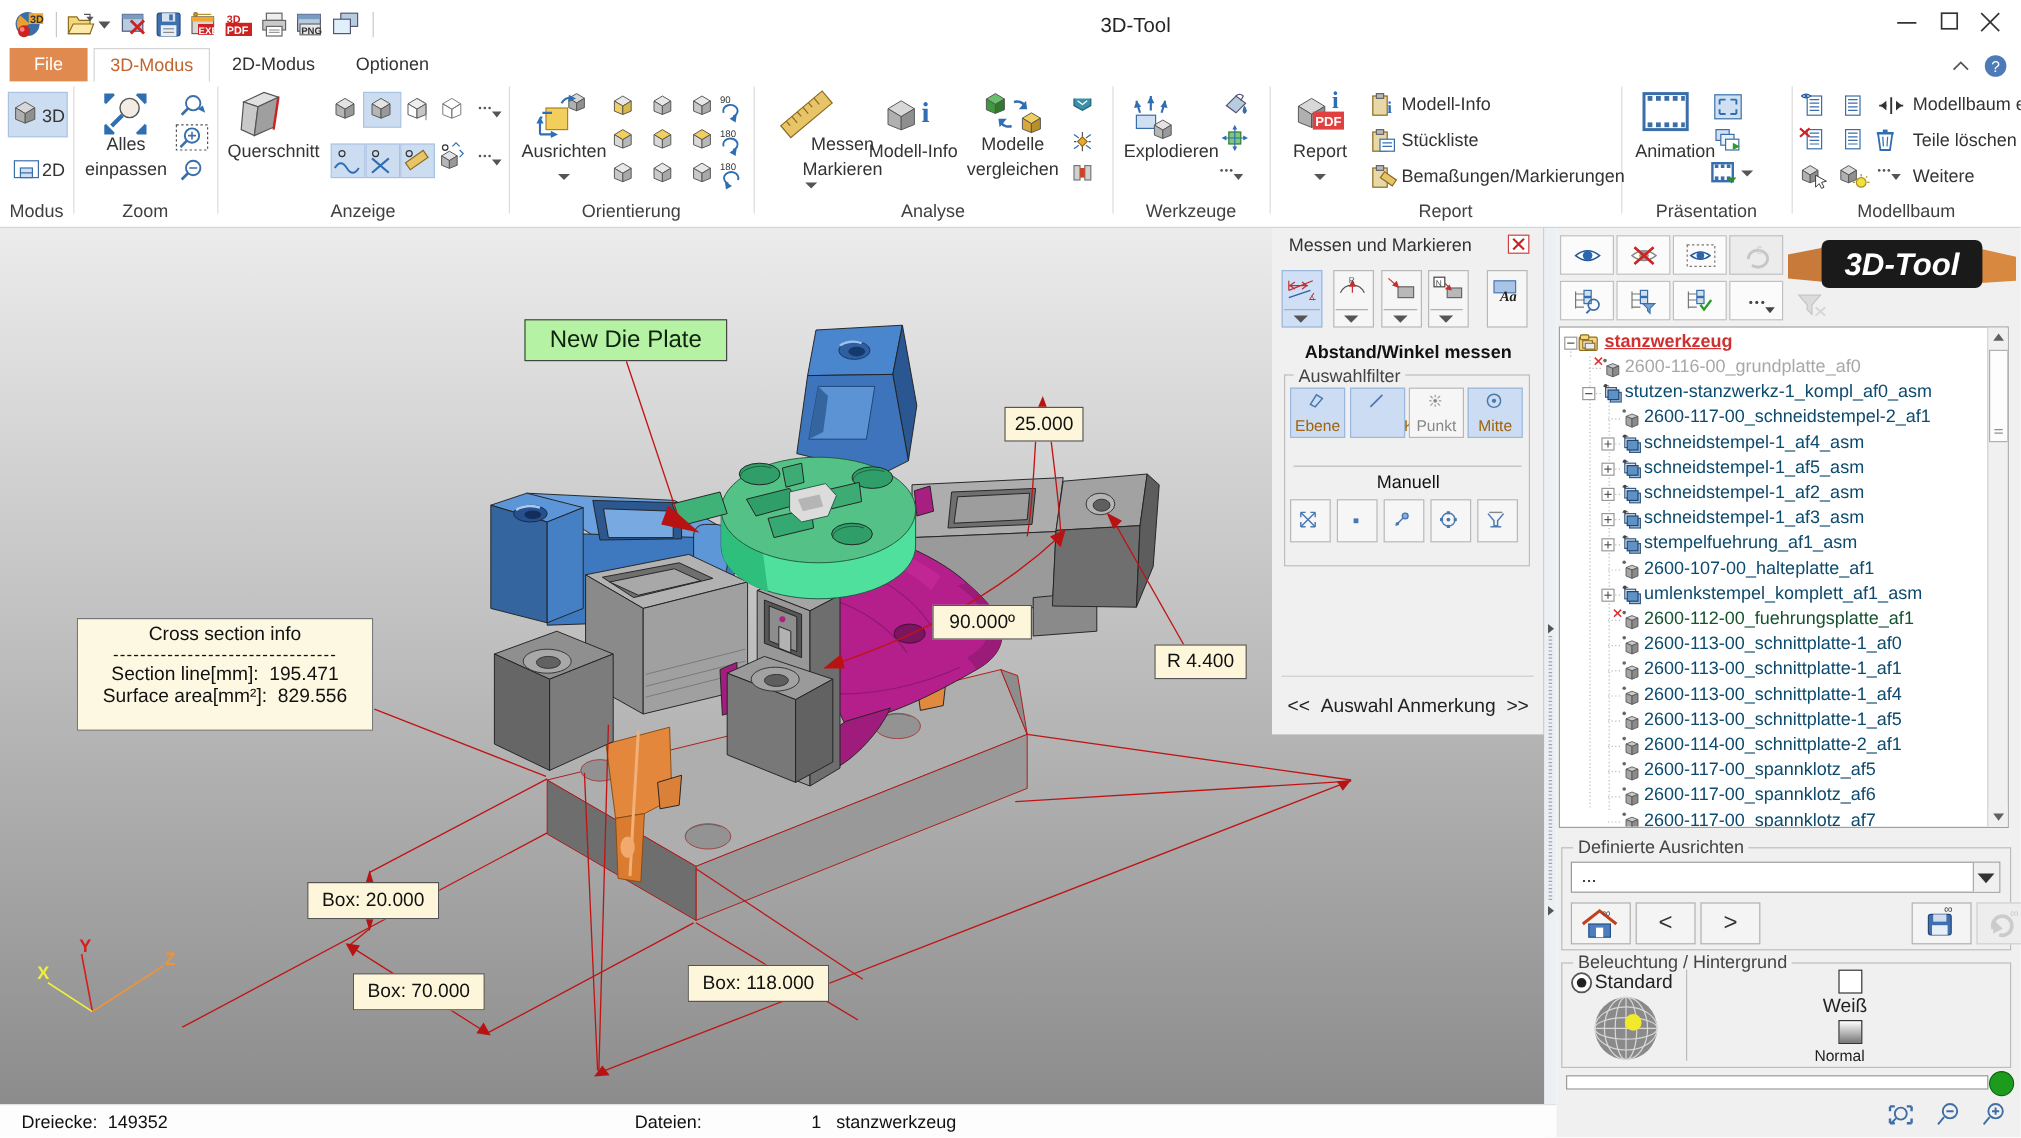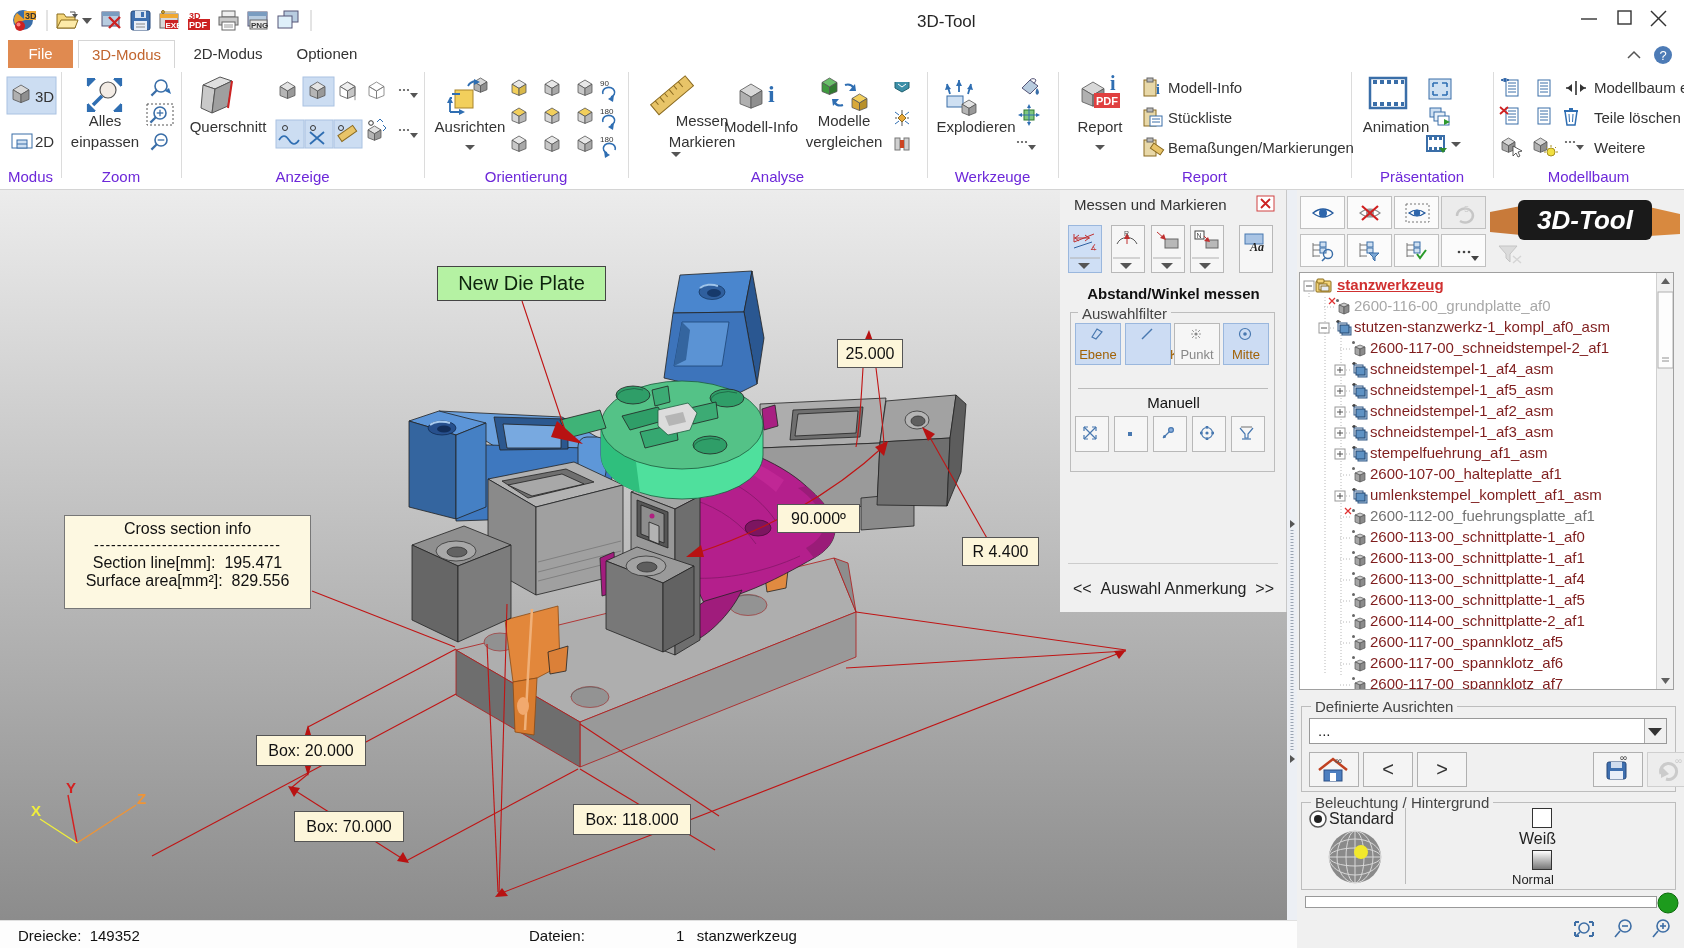--- a/index.html
+++ b/index.html
@@ -10,41 +10,41 @@
 #titlebar { position:absolute; left:0; top:0; width:1684px; height:40px; background:#fff; }
 #ttl { position:absolute; left:917px; top:12px; font-size:17px; color:#262626; }
 
 #tabrow { position:absolute; left:0; top:40px; width:1684px; height:28px; background:#fff; }
 #tab-file { position:absolute; left:8px; top:0px; width:65px; height:28px; background:#e08a50; color:#fff; font-size:15px; text-align:center; line-height:28px; }
 .tab { position:absolute; top:0; height:28px; font-size:15px; color:#333; text-align:center; line-height:28px; white-space:nowrap; }
 #tab-3d { left:78px; width:97px; background:#fff; border:1px solid #d5d5d5; border-bottom:none; color:#c1652f; height:29px; }
 
 #ribbon { position:absolute; left:0; top:68px; width:1684px; height:122px; background:#fff; border-bottom:1px solid #d4d4d4; }
 .gsep { position:absolute; top:4px; height:106px; width:1px; background:#dcdcdc; }
-.glabel { position:absolute; top:100px; font-size:15px; color:#6d28d9; text-align:center; }
+.glabel { position:absolute; top:100px; font-size:15px; color:#404040; text-align:center; }
 .smalltxt { font-size:15px; color:#333; white-space:nowrap; }
 
 #viewport { position:absolute; left:0; top:190px; width:1287px; height:730px; background:linear-gradient(#ececec, #8c8c8c); overflow:hidden; }
 .callout { position:absolute; background:#fdf6da; border:1px solid #555; font-size:16px; color:#111; text-align:center; }
 #ndp { position:absolute; left:437px; top:76px; width:169px; height:35px; background:#b5f2a3; border:1px solid #444; font-size:20px; text-align:center; line-height:33px; color:#0d230d; }
 #csinfo { position:absolute; left:64px; top:325px; width:247px; height:94px; background:#fdf8e1; border:1px solid #777; font-size:16px; color:#111; text-align:center; }
 
 #mpanel { position:absolute; left:1060px; top:190px; width:227px; height:422px; background:#f0f0f0; border-right:1px solid #c8c8c8; }
 #mpanel .ttl { position:absolute; left:14px; top:6px; font-size:15px; color:#333; }
 .mbtn { position:absolute; width:34px; height:48px; background:#f6f6f6; border:1px solid #b8b8b8; }
 .mbtn.sel { background:#cfdff5; border-color:#9ab7dd; }
 .fbtn { position:absolute; width:46px; height:42px; background:#f6f6f6; border:1px solid #b8b8b8; font-size:13px; color:#a16207; text-align:center; padding-top:23px; }
 .fbtn.sel { background:#ccdcf3; border-color:#9ab7dd; }
 
 #splitter { position:absolute; left:1287px; top:190px; width:10px; height:758px; background:#eceff4; }
 
 #sidebar { position:absolute; left:1297px; top:190px; width:387px; height:758px; background:#f0f0f0; }
 .sbtn { position:absolute; width:45px; height:33px; background:#fbfbfb; border:1px solid #c0c0c0; }
 #tree { position:absolute; left:2px; top:82px; width:375px; height:418px; background:#fff; border:1px solid #a0a0a0; overflow:hidden; }
-.trow { position:absolute; left:0; font-size:15px; color:#7f1d1d; white-space:nowrap; }
+.trow { position:absolute; left:0; font-size:15px; color:#0c4a6e; white-space:nowrap; }
 .groupbox { position:absolute; border:1px solid #bdbdbd; }
 .grouplabel { position:absolute; background:#f0f0f0; font-size:15px; color:#444; padding:0 4px; }
 .navbtn { position:absolute; width:50px; height:35px; background:#f4f4f4; border:1px solid #b0b0b0; text-align:center; font-size:20px; color:#333; line-height:33px; }
 
 #statusbar { position:absolute; left:0; top:920px; width:1297px; height:28px; background:#fdfdfd; border-top:1px solid #e0e0e0; font-size:15px; color:#111; }
 </style>
 </head>
 <body>
 
 <div id="titlebar">
@@ -1131,21 +1131,21 @@
 <div class="trow" style="left:54px;top:24px;color:#a8a8a8;">2600-116-00_grundplatte_af0</div>
 <div class="trow" style="left:54px;top:45px;">stutzen-stanzwerkz-1_kompl_af0_asm</div>
 <div class="trow" style="left:70px;top:66px;">2600-117-00_schneidstempel-2_af1</div>
 <div class="trow" style="left:70px;top:87px;">schneidstempel-1_af4_asm</div>
 <div class="trow" style="left:70px;top:108px;">schneidstempel-1_af5_asm</div>
 <div class="trow" style="left:70px;top:129px;">schneidstempel-1_af2_asm</div>
 <div class="trow" style="left:70px;top:150px;">schneidstempel-1_af3_asm</div>
 <div class="trow" style="left:70px;top:171px;">stempelfuehrung_af1_asm</div>
 <div class="trow" style="left:70px;top:192px;">2600-107-00_halteplatte_af1</div>
 <div class="trow" style="left:70px;top:213px;">umlenkstempel_komplett_af1_asm</div>
-<div class="trow" style="left:70px;top:234px;color:#737373;">2600-112-00_fuehrungsplatte_af1</div>
+<div class="trow" style="left:70px;top:234px;color:#14532d;">2600-112-00_fuehrungsplatte_af1</div>
 <div class="trow" style="left:70px;top:255px;">2600-113-00_schnittplatte-1_af0</div>
 <div class="trow" style="left:70px;top:276px;">2600-113-00_schnittplatte-1_af1</div>
 <div class="trow" style="left:70px;top:297px;">2600-113-00_schnittplatte-1_af4</div>
 <div class="trow" style="left:70px;top:318px;">2600-113-00_schnittplatte-1_af5</div>
 <div class="trow" style="left:70px;top:339px;">2600-114-00_schnittplatte-2_af1</div>
 <div class="trow" style="left:70px;top:360px;">2600-117-00_spannklotz_af5</div>
 <div class="trow" style="left:70px;top:381px;">2600-117-00_spannklotz_af6</div>
 <div class="trow" style="left:70px;top:402px;">2600-117-00_spannklotz_af7</div>
 <div class="abs" style="left:356px;top:0;width:17px;height:416px;background:#f0f0f0;border-left:1px solid #d0d0d0;">
 <svg class="abs" style="left:0;top:0" width="17" height="416">

